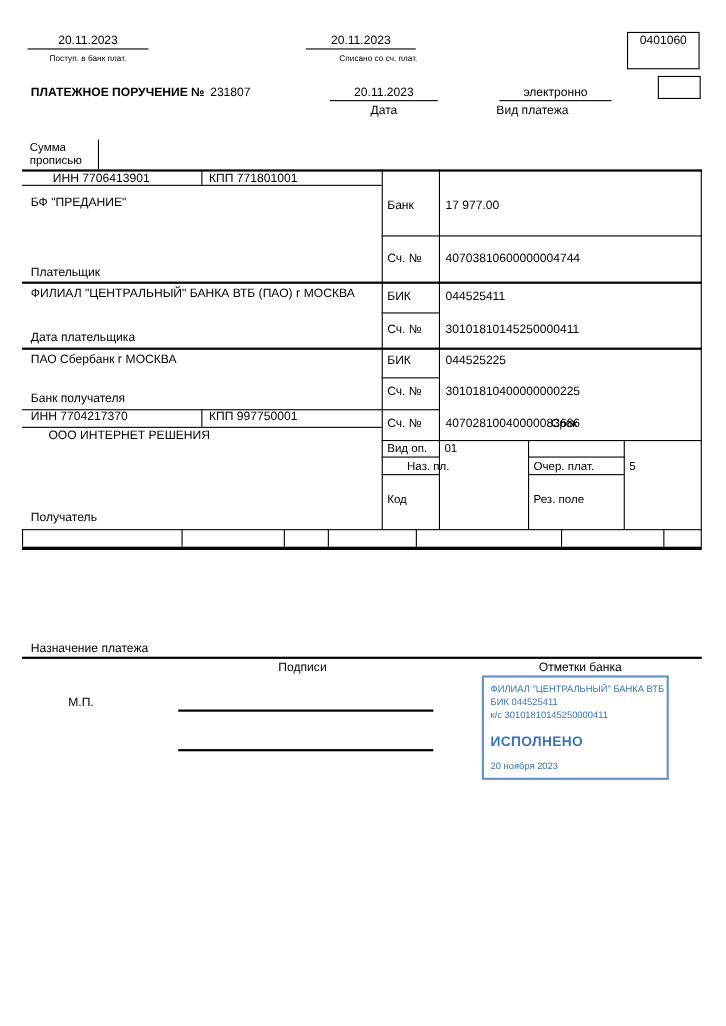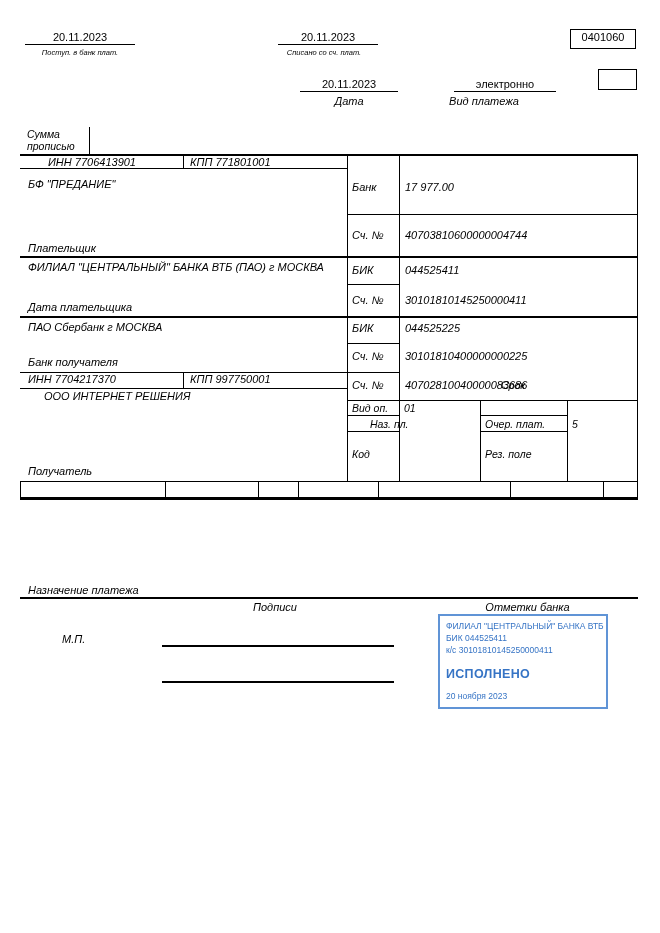--- a/index.html
+++ b/index.html
@@ -1,21 +1,21 @@
 <!DOCTYPE html>
 <html><head>
 <meta charset="utf-8">
 <style>
   html,body{margin:0;padding:0;background:#e8e8e8;}
   .page{
     position:relative;width:660px;height:933px;background:#ffffff;
     font-family:"Liberation Sans","DejaVu Sans",sans-serif;color:#000;
     margin:0 auto;overflow:hidden;
   }
-  .t{position:absolute;font-size:11px;line-height:13px;white-space:nowrap;font-style:italic;}
+  .t{position:absolute;font-size:11px;line-height:13px;white-space:nowrap;}
   .small{font-size:10.5px;}
   .tiny{font-size:7.5px;line-height:9px;}
   .b{font-weight:bold;}
   .ctr{text-align:center;}
   .hl{position:absolute;background:#000;height:1px;}
   .hl2{position:absolute;background:#000;height:2px;}
   .vl{position:absolute;background:#000;width:1px;}
   .ubox{position:absolute;border-bottom:1.5px solid #000;text-align:center;font-size:11px;line-height:14px;}
   .box{position:absolute;border:1.5px solid #000;box-sizing:border-box;}
   .wrap{white-space:normal;}
@@ -28,23 +28,27 @@
   .stamp .sdate{margin-top:9px;}
 </style>
 </head>
 <body>
 
 <div class="page">
 
   <div class="ubox" style="left:25px;top:30px;width:110px;">20.11.2023</div>
   <div class="t tiny ctr" style="left:25px;top:48px;width:110px;">Поступ. в банк плат.</div>
   <div class="ubox" style="left:278px;top:30px;width:100px;">20.11.2023</div>
-  <div class="t tiny ctr" style="left:274px;top:48px;width:100px;">Списано со сч. плат.</div>
-  <div class="box" style="left:570px;top:29px;width:66px;height:20px;text-align:center;font-size:11px;line-height:14px;">0401060</div>
+  <div class="t tiny ctr" style="left:294px;top:48px;width:100px;">Списано со сч. плат.</div>
+  <div class="box" style="left:570px;top:29px;width:66px;height:34px;text-align:center;font-size:11px;line-height:14px;">0401060</div>
 
+  <div class="t" style="left:28px;top:78px;">
+    <span class="b">ПЛАТЕЖНОЕ ПОРУЧЕНИЕ №</span>
+    <span style="margin-left:2px;">231807</span>
+  </div>
   <div class="ubox" style="left:300px;top:77px;width:98px;">20.11.2023</div>
   <div class="t ctr" style="left:300px;top:95px;width:98px;">Дата</div>
   <div class="ubox" style="left:454px;top:77px;width:102px;">электронно</div>
   <div class="t ctr" style="left:433px;top:95px;width:102px;">Вид платежа</div>
   <div class="box" style="left:598px;top:69px;width:39px;height:21px;"></div>
 
   <div class="t small wrap" style="left:27px;top:128px;width:58px;line-height:12px;">Сумма прописью</div>
   <div class="vl" style="left:89px;top:127px;height:27px;"></div>
 
   <div class="hl2" style="left:20px;top:154px;width:618px;"></div>

